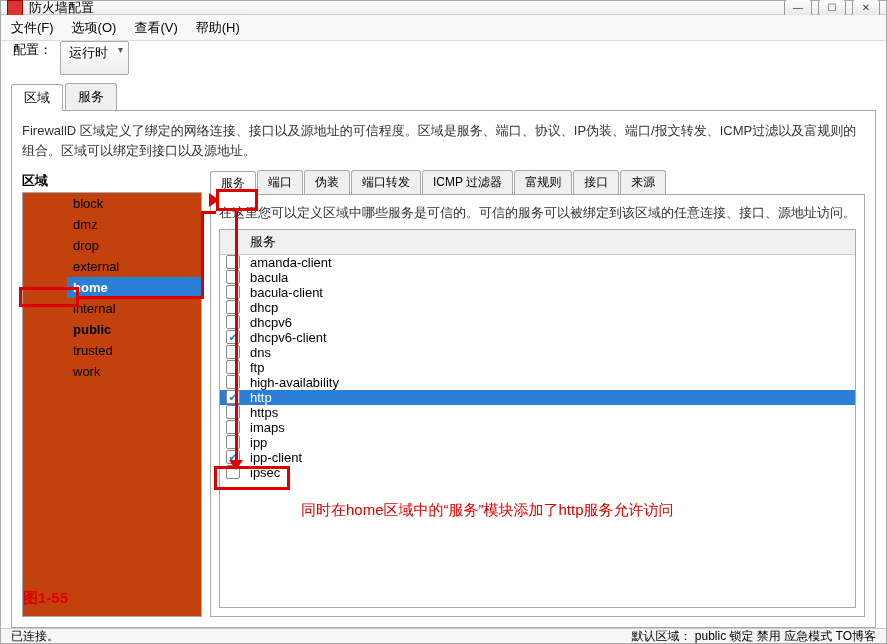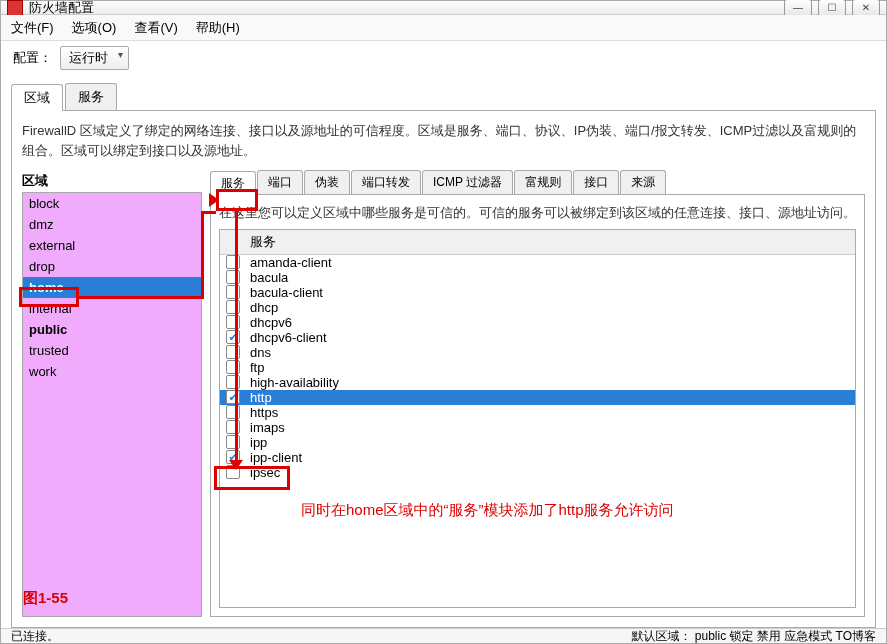--- a/index.html
+++ b/index.html
@@ -5,33 +5,33 @@
 * { box-sizing: border-box; margin: 0; padding: 0; }
 body { font-family: "Microsoft YaHei", SimSun, sans-serif; font-size: 13px; color: #000; background: #fff; }
 .window { width: 887px; height: 644px; border: 1px solid #aaa; display: flex; flex-direction: column; position: relative; }
 .titlebar { height: 14px; background: linear-gradient(#fdfdfd, #ededed); border-bottom: 1px solid #ccc; display: flex; align-items: center; padding: 0 6px; }
 .app-icon { width: 16px; height: 16px; background: #d33; border: 1px solid #900; margin-right: 6px; display: inline-block; }
 .title-text { flex: 1; font-size: 13px; }
 .win-btns { display: flex; gap: 6px; }
 .win-btn { width: 28px; height: 18px; border: 1px solid #999; border-radius: 3px; background: linear-gradient(#fff,#e6e6e6); display: flex; align-items: center; justify-content: center; font-size: 10px; color: #444; cursor: pointer; }
 .menubar { height: 26px; display: flex; align-items: center; padding: 0 10px; gap: 18px; border-bottom: 1px solid #ddd; background: #f9f9f9; }
 .menubar span { cursor: pointer; }
-.config-row { height: 34px; display: flex; align-items: center; padding: 0 12px; gap: 8px; background: #fff; }
+.config-row { height: 34px; display: flex; padding: 0 12px; gap: 8px; background: #fff; }
 .config-select { border: 1px solid #aaa; background: linear-gradient(#fff,#eee); padding: 2px 20px 2px 8px; border-radius: 2px; position: relative; cursor: pointer; }
 .config-select::after { content: "▾"; position: absolute; right: 5px; top: 2px; font-size: 10px; color: #555; }
 .main-area { flex: 1; padding: 8px 10px 0 10px; display: flex; flex-direction: column; overflow: hidden; }
 .top-tabs { display: flex; }
 .top-tab { padding: 4px 12px; border: 1px solid #aaa; border-bottom: none; background: #f0f0f0; margin-right: 2px; border-radius: 3px 3px 0 0; cursor: pointer; }
 .top-tab.active { background: #fff; position: relative; top: 1px; }
 .top-panel { border: 1px solid #aaa; flex: 1; padding: 10px; display: flex; flex-direction: column; overflow: hidden; background: #fff; }
 .desc { font-size: 13px; color: #333; margin-bottom: 10px; line-height: 1.5; }
 .body-row { flex: 1; display: flex; gap: 8px; overflow: hidden; }
 .zone-col { width: 180px; display: flex; flex-direction: column; }
 .zone-col .hdr { font-weight: bold; padding: 2px 0; }
-.zone-list { border: 1px solid #aaa; flex: 1; background: #f0abfc; overflow-y: auto; }
+.zone-list { border: 1px solid #aaa; flex: 1; background: #c2410c; overflow-y: auto; padding-left: 44px; }
 .zone-item { padding: 3px 6px; cursor: pointer; }
 .zone-item.bold { font-weight: bold; }
 .zone-item.selected { background: #2a7ed6; color: #fff; }
 .right-col { flex: 1; display: flex; flex-direction: column; overflow: hidden; }
 .sub-tabs { display: flex; }
 .sub-tab { padding: 3px 10px; border: 1px solid #aaa; border-bottom: none; background: #f0f0f0; margin-right: 1px; border-radius: 3px 3px 0 0; cursor: pointer; font-size: 12px; }
 .sub-tab.active { background: #fff; position: relative; top: 1px; }
 .right-panel { border: 1px solid #aaa; flex: 1; padding: 8px; display: flex; flex-direction: column; overflow: hidden; background: #fff; }
 .right-desc { font-size: 13px; color: #333; margin-bottom: 6px; line-height: 1.5; }
 .svc-table { border: 1px solid #aaa; flex: 1; overflow-y: auto; background: #fff; }
@@ -86,22 +86,22 @@
     </div>
     <div class="top-panel">
       <div class="desc">FirewallD 区域定义了绑定的网络连接、接口以及源地址的可信程度。区域是服务、端口、协议、IP伪装、端口/报文转发、ICMP过滤以及富规则的组合。区域可以绑定到接口以及源地址。</div>
       <div class="body-row">
 
         <div class="zone-col">
           <div class="hdr">区域</div>
           <div class="zone-list" id="zone-list">
               <div class="zone-item">block</div>
               <div class="zone-item">dmz</div>
+              <div class="zone-item">drop</div>
               <div class="zone-item">external</div>
-              <div class="zone-item">drop</div>
               <div class="zone-item bold selected">home</div>
               <div class="zone-item">internal</div>
               <div class="zone-item bold">public</div>
               <div class="zone-item">trusted</div>
               <div class="zone-item">work</div>
             </div>
         </div>
 
         <div class="right-col">
           <div class="sub-tabs" id="sub-tabs">

